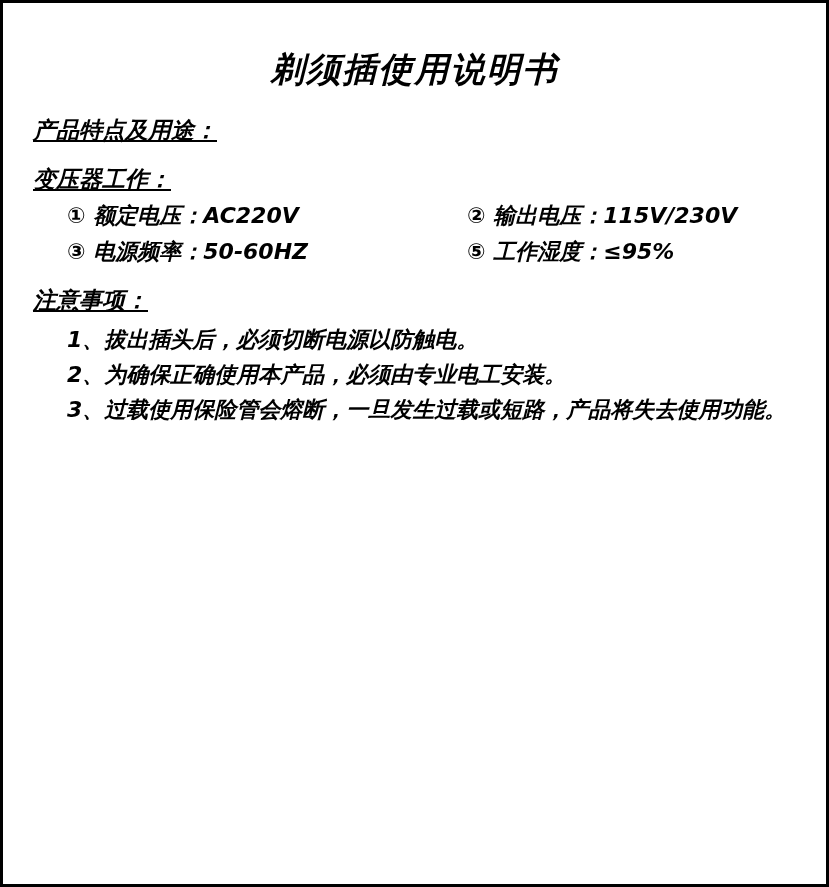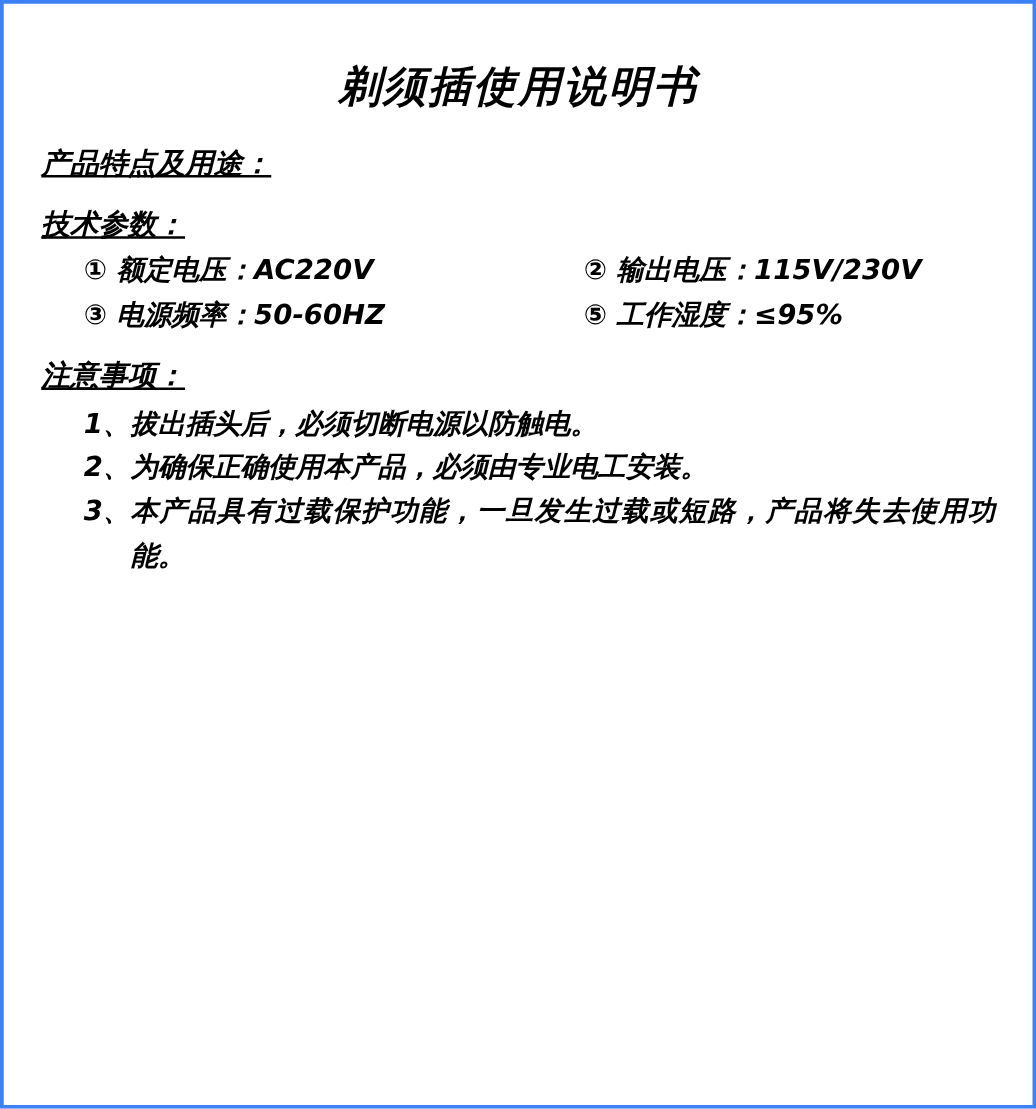--- a/index.html
+++ b/index.html
@@ -10,21 +10,21 @@
   body {
     width: 829px;
     height: 887px;
     font-family: "DejaVu Sans", "Liberation Sans", sans-serif;
     color: #000000;
   }
   .page {
     box-sizing: border-box;
     width: 829px;
     height: 887px;
-    border: 3px solid #3b82f6;
+    border: 3px solid #000000;
     padding: 30px 30px 10px 30px;
     background: #ffffff;
     overflow: hidden;
   }
   .doc-title {
     text-align: center;
     font-size: 34px;
     font-weight: bold;
     letter-spacing: 2px;
     margin: 14px 0 22px 0;
@@ -86,37 +86,37 @@
 </head>
 <body>
 
 <div class="page">
 
   <h1 class="doc-title">剃须插使用说明书</h1>
 
 
   <div class="section-heading">产品特点及用途：</div>
 
-  <div class="section-heading">技术参数：</div>
+  <div class="section-heading">变压器工作：</div>
   <div class="spec-grid">
     <div class="spec-item">① 额定电压：AC220V</div>
     <div class="spec-item">② 输出电压：115V/230V</div>
     <div class="spec-item">③ 电源频率：50-60HZ</div>
     <div class="spec-item">⑤ 工作湿度：≤95%</div>
   </div>
 
   <div class="section-heading">注意事项：</div>
   <div class="notes-list">
     <div class="note-row">
       <span class="note-num">1、</span>
       <span class="note-text">拔出插头后，必须切断电源以防触电。</span>
     </div>
     <div class="note-row">
       <span class="note-num">2、</span>
       <span class="note-text">为确保正确使用本产品，必须由专业电工安装。</span>
     </div>
     <div class="note-row">
       <span class="note-num">3、</span>
-      <span class="note-text">本产品具有过载保护功能，一旦发生过载或短路，产品将失去使用功能。</span>
+      <span class="note-text">过载使用保险管会熔断，一旦发生过载或短路，产品将失去使用功能。</span>
     </div>
   </div>
 
 </div>
 
 </body></html>

